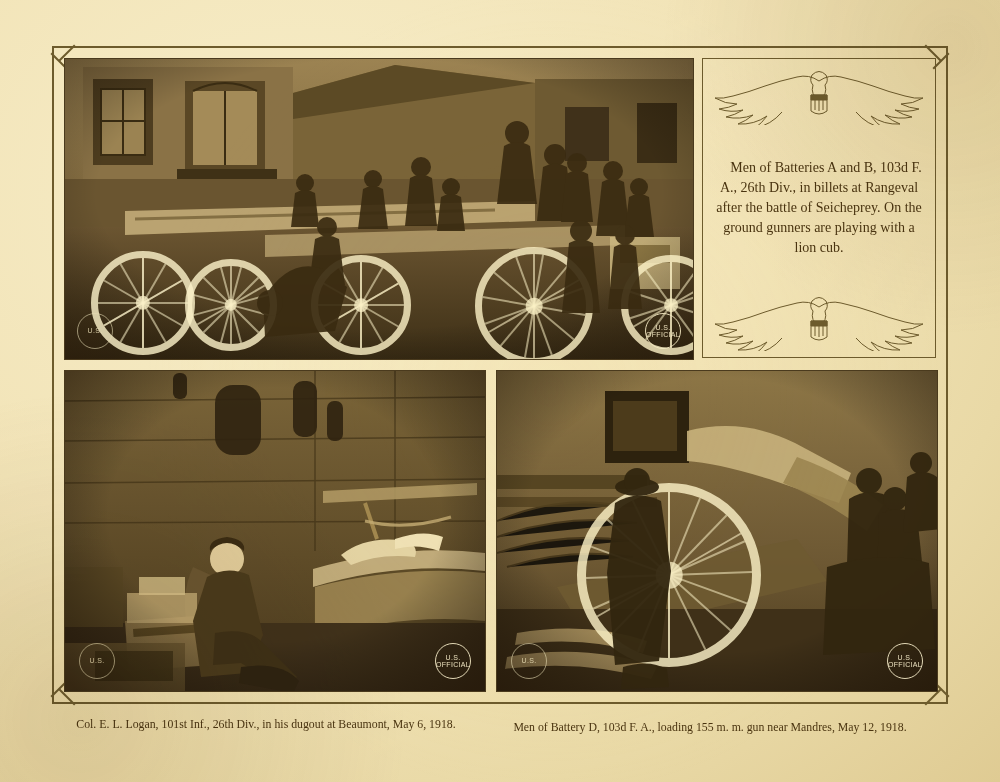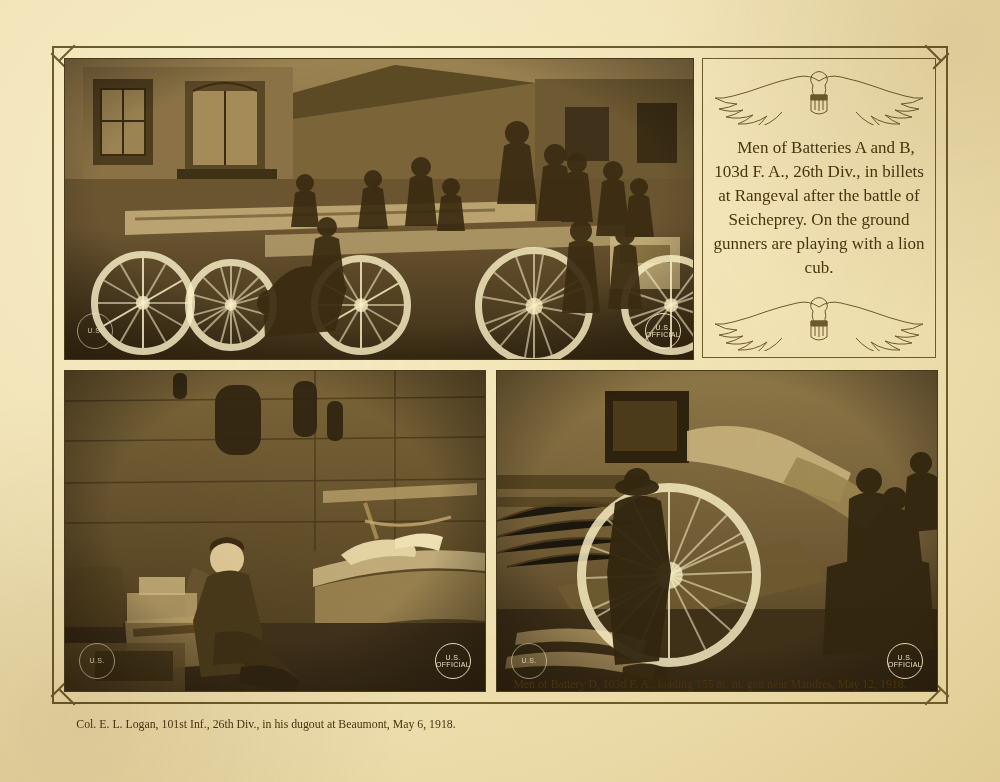--- a/index.html
+++ b/index.html
@@ -107,37 +107,37 @@
     border: 1px solid #6d5b2c;
     box-sizing: border-box;
     padding: 6px 8px;
     display: flex;
     flex-direction: column;
     align-items: center;
     justify-content: space-between;
   }
   .eagle { width: 214px; height: 60px; display: block; }
   .panel-text {
-    font-size: 17px;
+    font-size: 14px;
     line-height: 1.42;
     color: #4a3410;
     text-align: center;
     text-indent: 14px;
   }
 
   .capt {
     position: absolute;
     font-size: 11.8px;
     line-height: 1.35;
     color: #4a3410;
     text-align: center;
     width: 420px;
   }
   #caption-dugout { left: 56px; top: 717px; }
-  #caption-gun { left: 500px; top: 677px; }
+  #caption-gun { left: 500px; top: 720px; }
 
   
   .ph-bg { position: absolute; inset: 0; }
   .wheel {
     position: absolute;
     border-radius: 50%;
     border: 7px solid rgba(250,240,200,0.82);
     box-sizing: border-box;
   }
   .wheel::before, .wheel::after {

